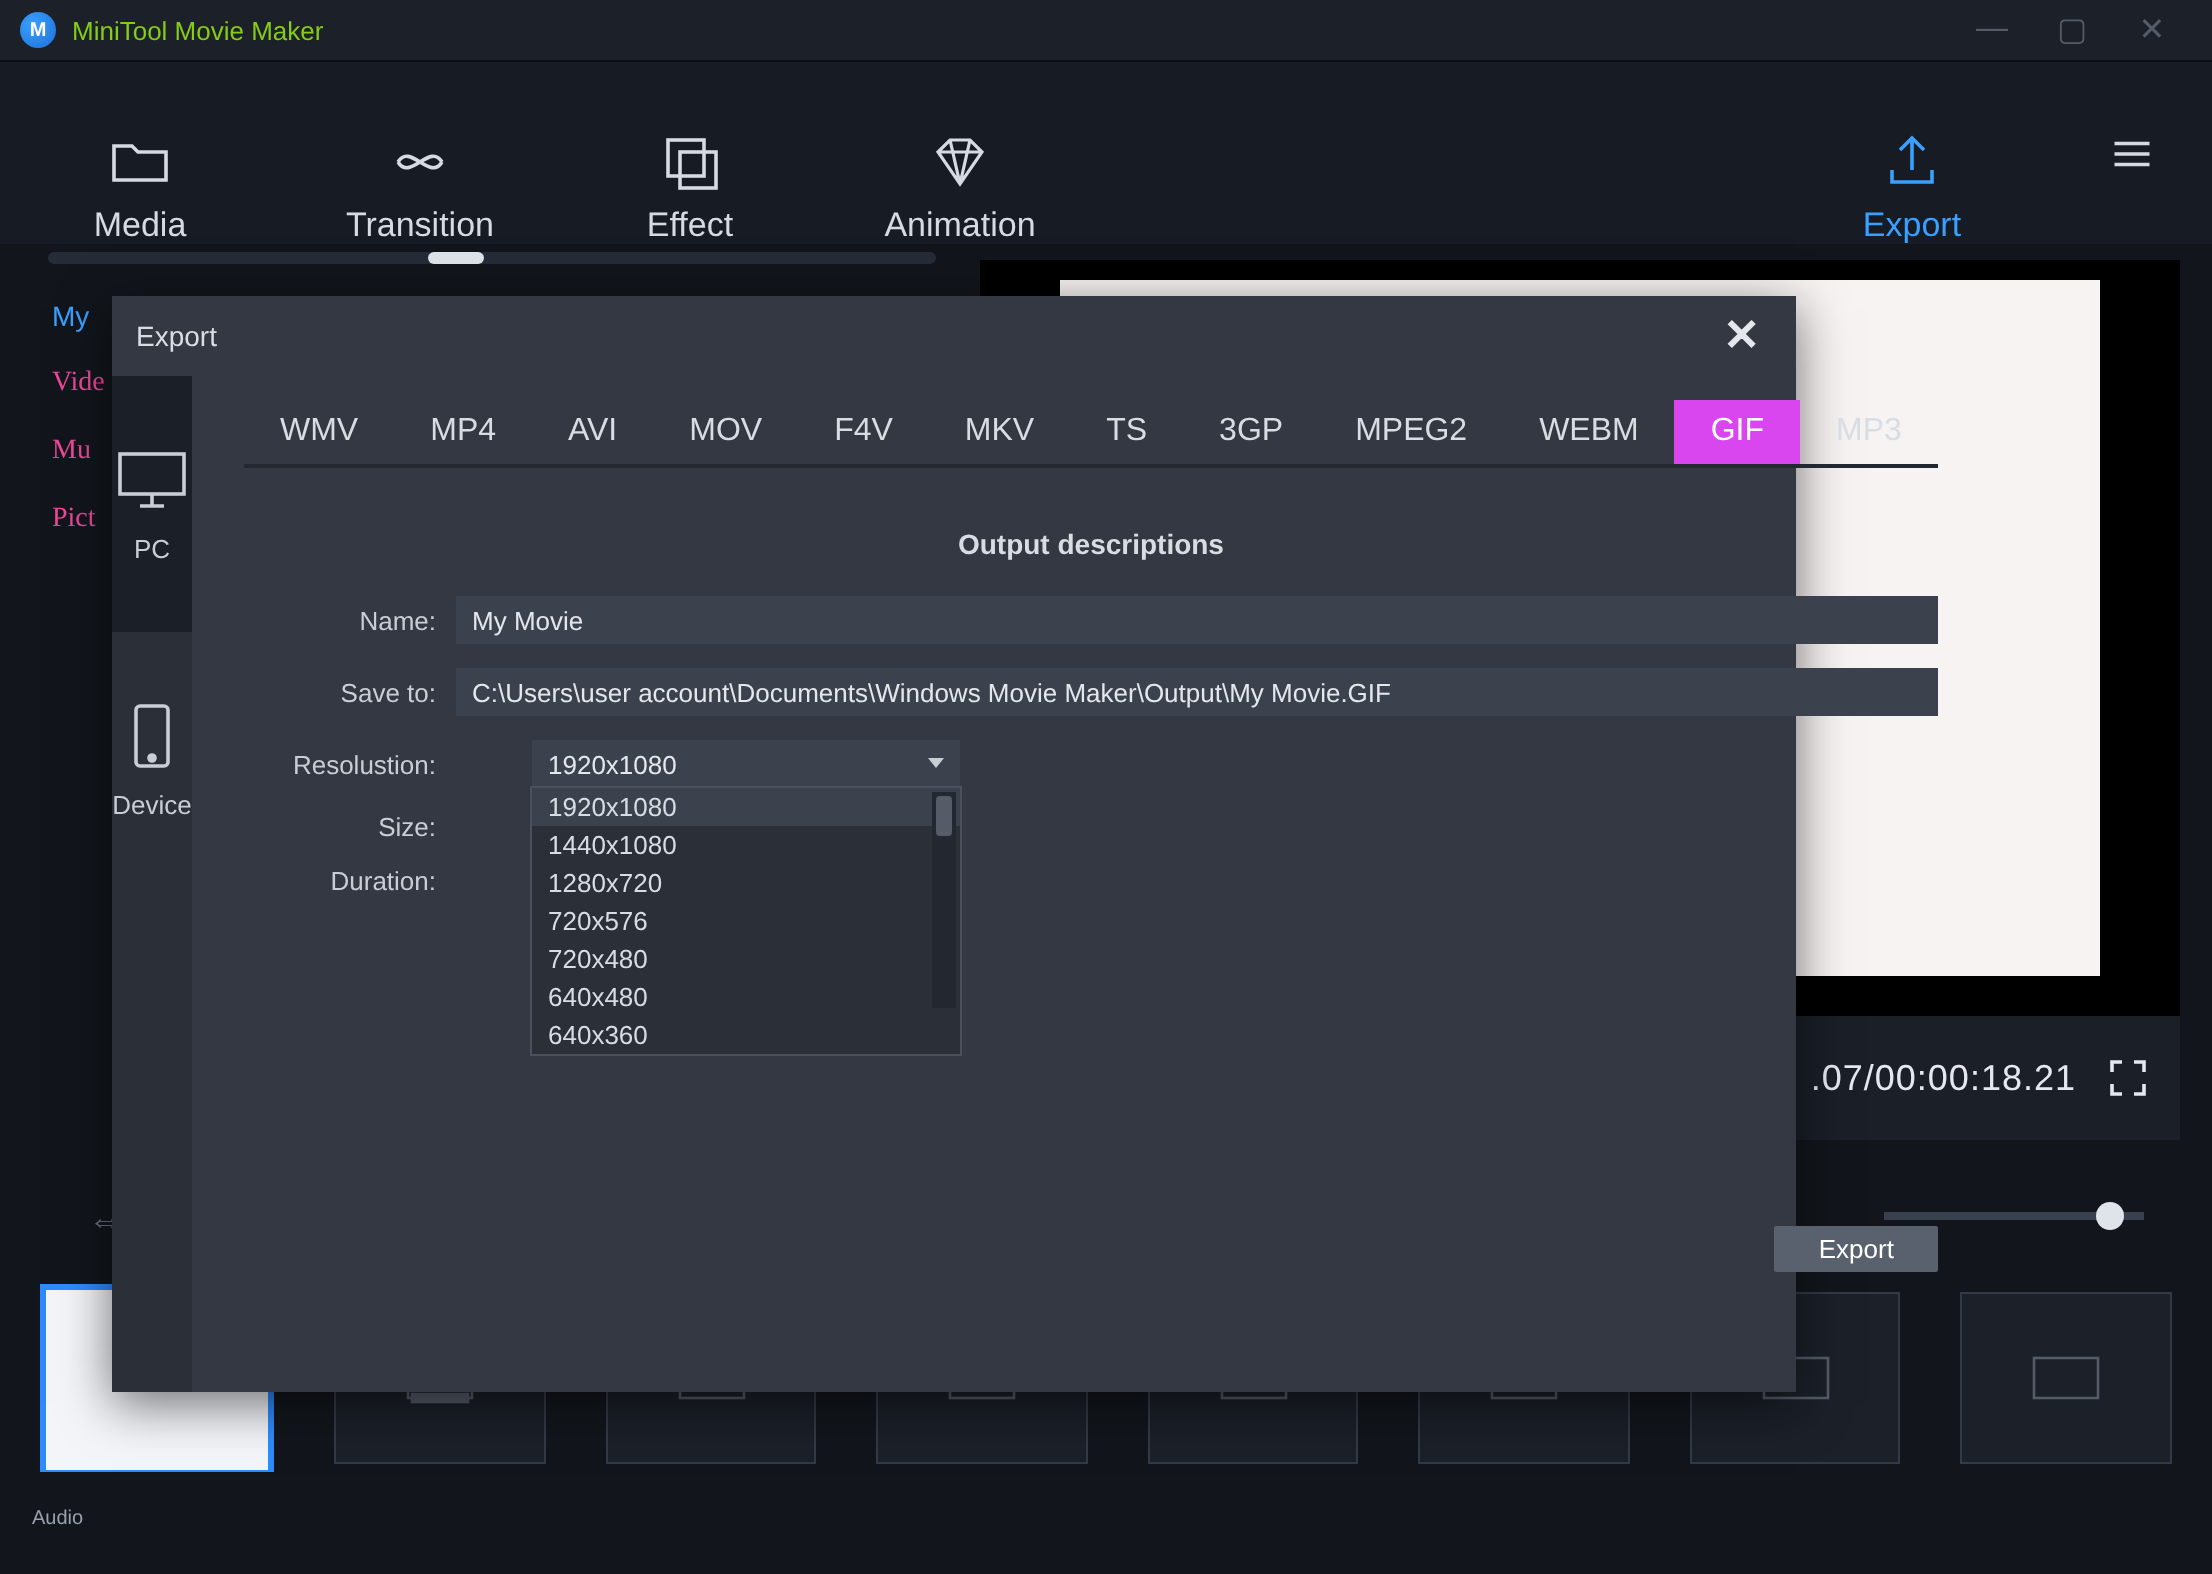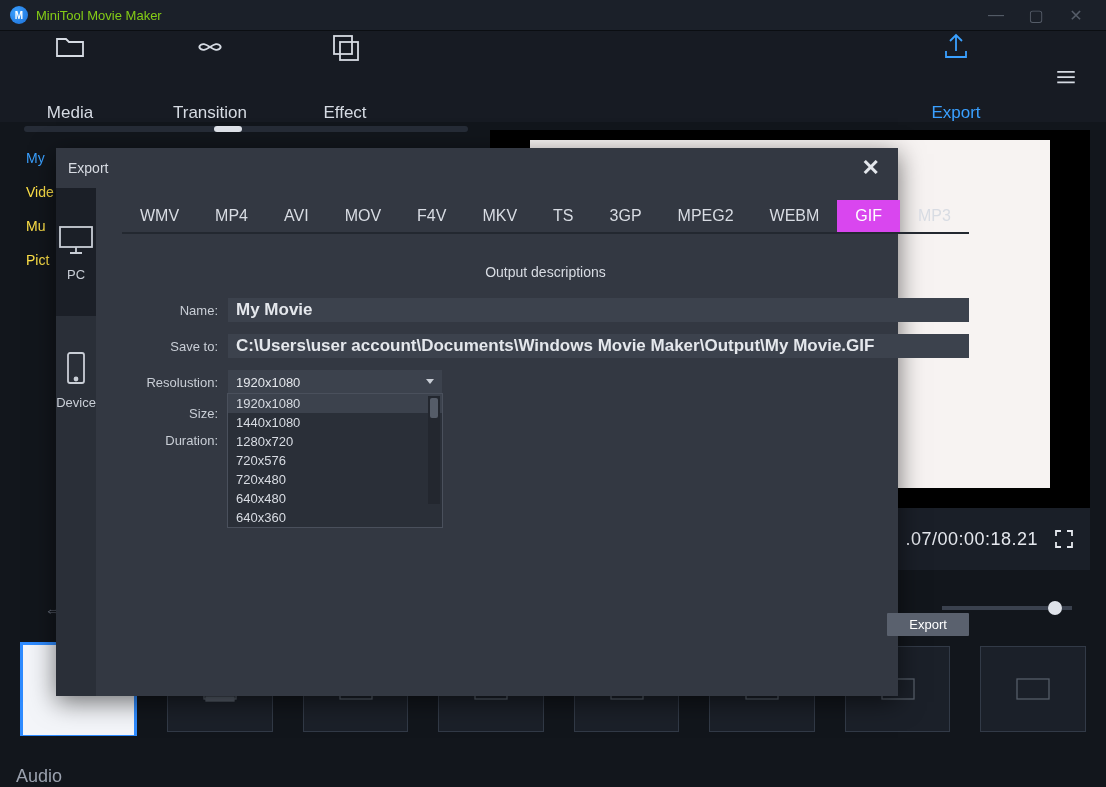--- a/index.html
+++ b/index.html
@@ -54,21 +54,21 @@
     display: flex;
     align-items: stretch;
     border-bottom: 1px solid #0c0f14;
   }
   .topnav .tab {
     flex: 0 0 auto;
     width: 140px;
     display: flex;
     flex-direction: column;
     align-items: center;
-    justify-content: space-between;
+    justify-content: flex-end;
     color: #d6dbe3;
     gap: 6px;
   }
   .topnav .tab.narrow { width: 130px; }
   .topnav .spacer { flex: 1; }
   .topnav .tab svg { width: 32px; height: 32px; }
   .topnav .tab-label { font-size: 17px; }
   .topnav .export { color: #3aa0ff; }
   .menu-btn {
     width: 80px;
@@ -107,21 +107,21 @@
   .left-labels {
     position: absolute;
     top: 150px;
     left: 26px;
     display: flex;
     flex-direction: column;
     gap: 18px;
     font-size: 14px;
   }
   .left-labels .active { color: #3aa0ff; }
-  .left-labels .dim { color: #fde047; }
+  .left-labels .dim { color: #ec4899; font-family: Liberation Serif, serif; }
   
   .preview-wrap {
     position: absolute;
     top: 130px;
     left: 490px;
     right: 16px;
     height: 440px;
     background: #000;
   }
   .preview-canvas {
@@ -227,24 +227,24 @@
     margin-top: 2px;
   }
   .thumb .thumb-icon {
     position: absolute;
     top: 50%; left: 50%;
     transform: translate(-50%,-50%);
     width: 36px; height: 28px;
   }
   .audio-label {
     position: absolute;
-    bottom: 0;
+    bottom: 22px;
     left: 16px;
     color: #9aa1ae;
-    font-size: 18px;
+    font-size: 10px;
   }
   
   .modal {
     position: absolute;
     top: 148px;
     left: 56px;
     width: 842px;
     height: 548px;
     background: #333842;
     box-shadow: 0 6px 24px rgba(0,0,0,0.55);
@@ -308,45 +308,44 @@
     color: #d8dce3;
     font-size: 16px;
   }
   .format-row .fmt.active {
     background: #d946ef;
     color: #fff;
   }
   .out-desc {
     text-align: center;
     margin-top: 30px;
-    font-weight: normal;
+    font-weight: bold;
     color: #d8dce3;
     font-size: 14px;
   }
   .form {
     margin-top: 18px;
     display: grid;
     grid-template-columns: 96px 1fr;
     row-gap: 12px;
     column-gap: 10px;
     align-items: center;
   }
   .form .lbl { text-align: right; font-size: 13px; color: #c9ced6; }
   .form input, .form select {
     height: 24px;
     background: #3c424d;
     border: none;
     color: #e4e7ec;
     padding: 0 8px;
-    font-size: 17px;
+    font-size: 13px;
     width: 100%;
     box-sizing: border-box;
-    font-weight: bold;
-  }
-  .form .short { width: 214px; position: relative; }
+  }
+  .form .short { width: 214px; position: relative; margin-left: 38px; }
   .select-box {
     position: relative;
     width: 214px;
     height: 24px;
     background: #3c424d;
     color: #e4e7ec;
     font-size: 13px;
     display: flex;
     align-items: center;
     padding: 0 8px;
@@ -429,20 +428,26 @@
         <path d="M5 16c6 10 16-10 22 0"></path>
     </svg>
     <span class="tab-label">Transition</span>
   </div>
   <div class="tab narrow">
     <svg viewBox="0 0 32 32" fill="none" stroke="#d6dbe3" stroke-width="1.8">
       <rect x="5" y="5" width="18" height="18"></rect>
         <rect x="11" y="11" width="18" height="18"></rect>
     </svg>
     <span class="tab-label">Effect</span>
+  </div>
+  <div class="tab">
+    <svg viewBox="0 0 32 32" fill="none" stroke="#d6dbe3" stroke-width="1.6">
+      <path d="M5 11l6-6h10l6 6-11 16z M5 11h22 M11 5l5 22 M21 5l-5 22"></path>
+    </svg>
+    <span class="tab-label">Animation</span>
   </div>
   <div class="spacer"></div>
   <div class="tab export">
     <svg viewBox="0 0 32 32" fill="none" stroke="#3aa0ff" stroke-width="1.8">
       <path d="M16 20V4M10 10l6-6 6 6M6 20v6h20v-6"></path>
     </svg>
     <span class="tab-label">Export</span>
   </div>
   <div class="menu-btn">
     <svg viewBox="0 0 32 32" width="28" height="28" stroke="#d6dbe3" stroke-width="2">

